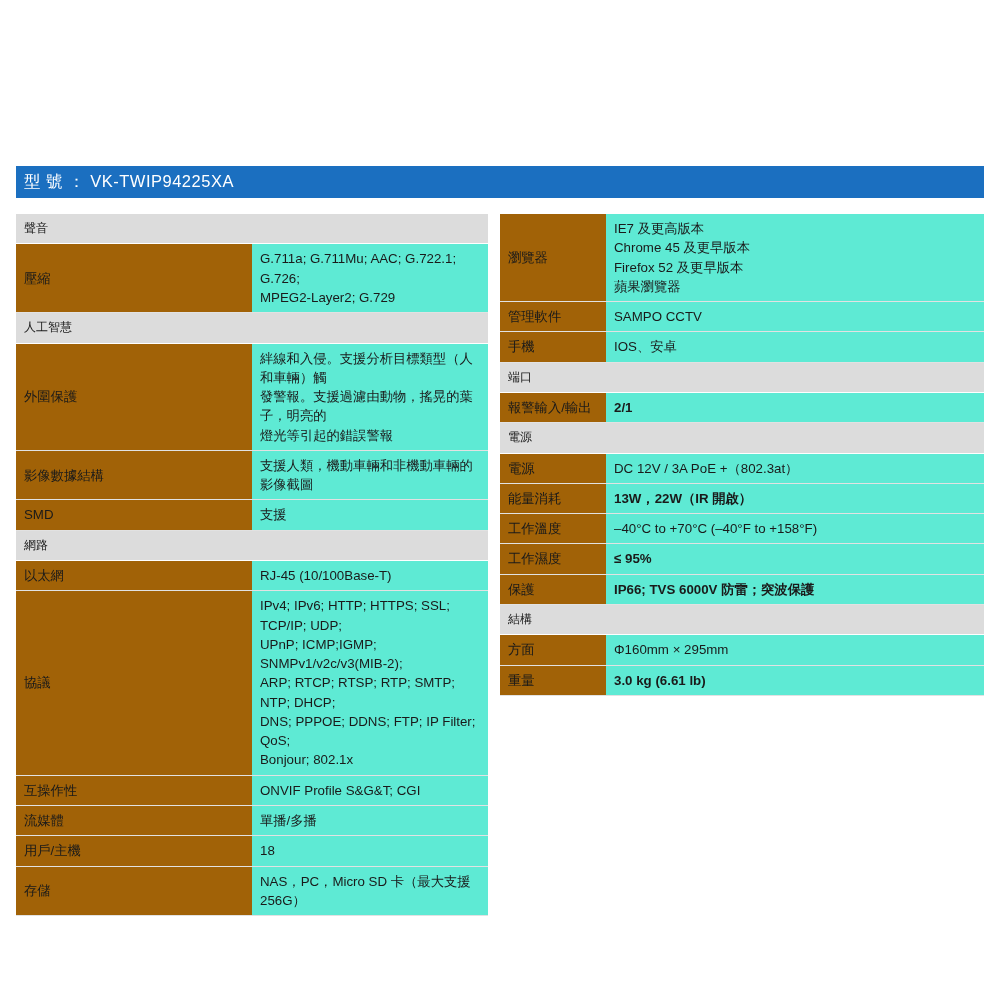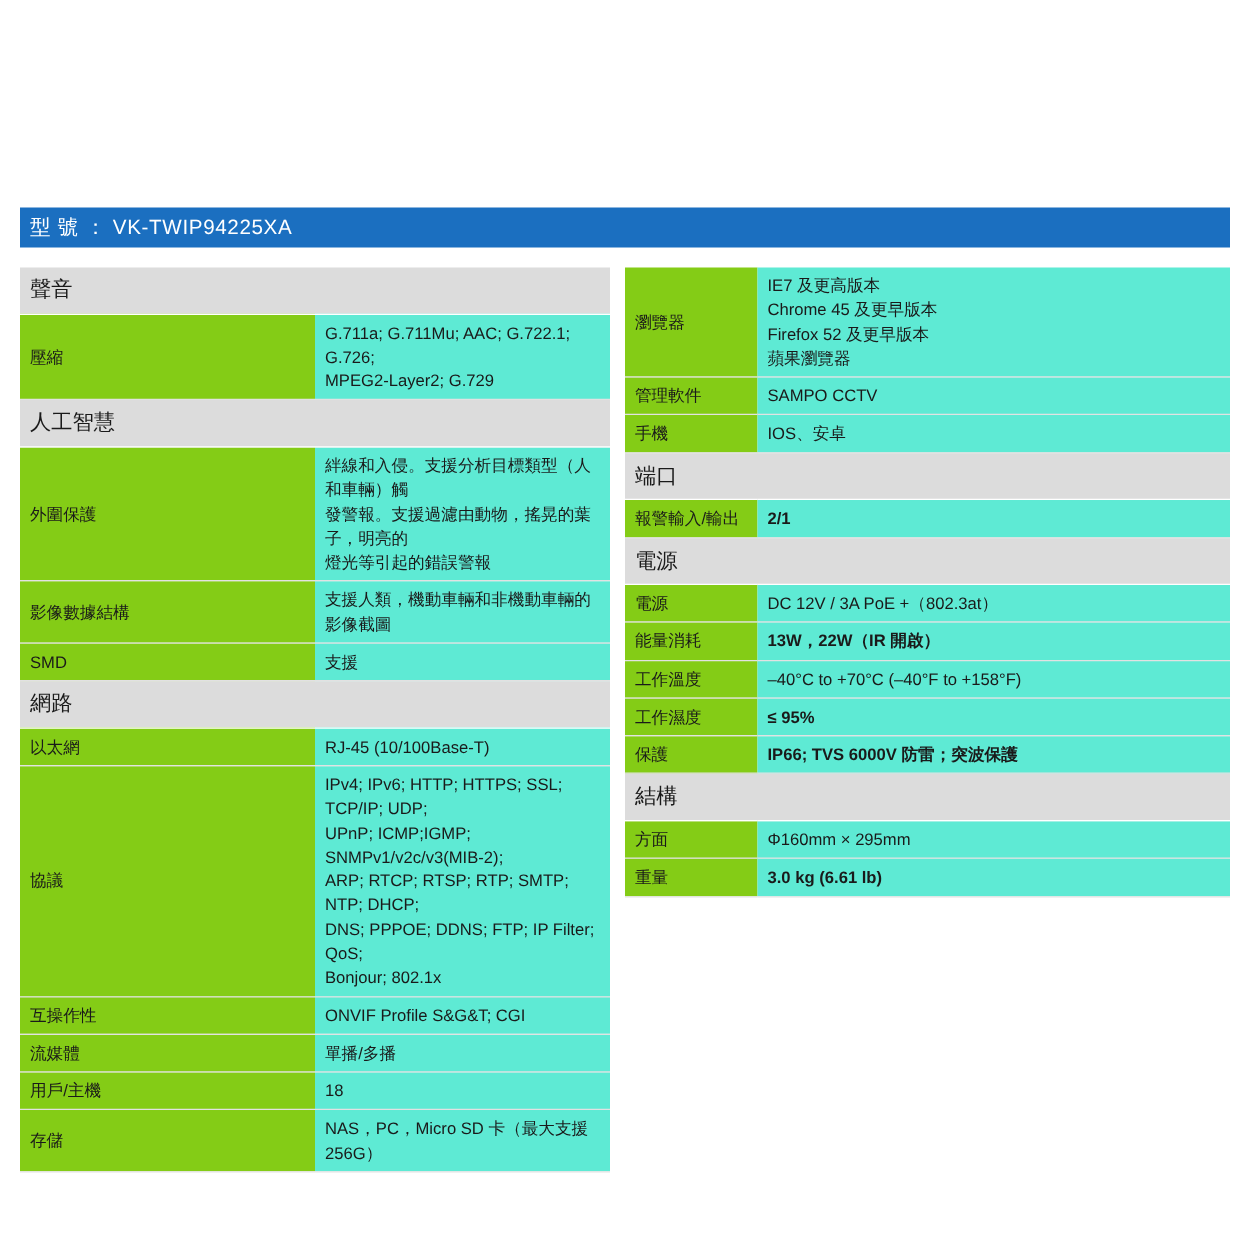--- a/index.html
+++ b/index.html
@@ -54,29 +54,29 @@
     border-bottom: 1px solid #e2e2e2;
     padding: 5px 8px;
     font-size: 13.3px;
     color: #1a1a1a;
     vertical-align: middle;
     line-height: 1.45;
   }
   
   tr.section td {
     background: #dcdcdc;
-    font-size: 17px;
+    font-size: 12px;
     color: #1a1a1a;
     padding: 6px 8px;
     border-bottom: 1px solid #ffffff;
   }
   
   td.label {
     width: 118px;
-    background: #84cc16;
+    background: #a16207;
     color: #1a1a1a;
   }
   .col.right td.label { width: 106px; }
   td.value {
     background: #5eead4;
   }
   td.value.bold { font-weight: bold; }
   td.value .ml { display: block; }
 </style>
 </head>

